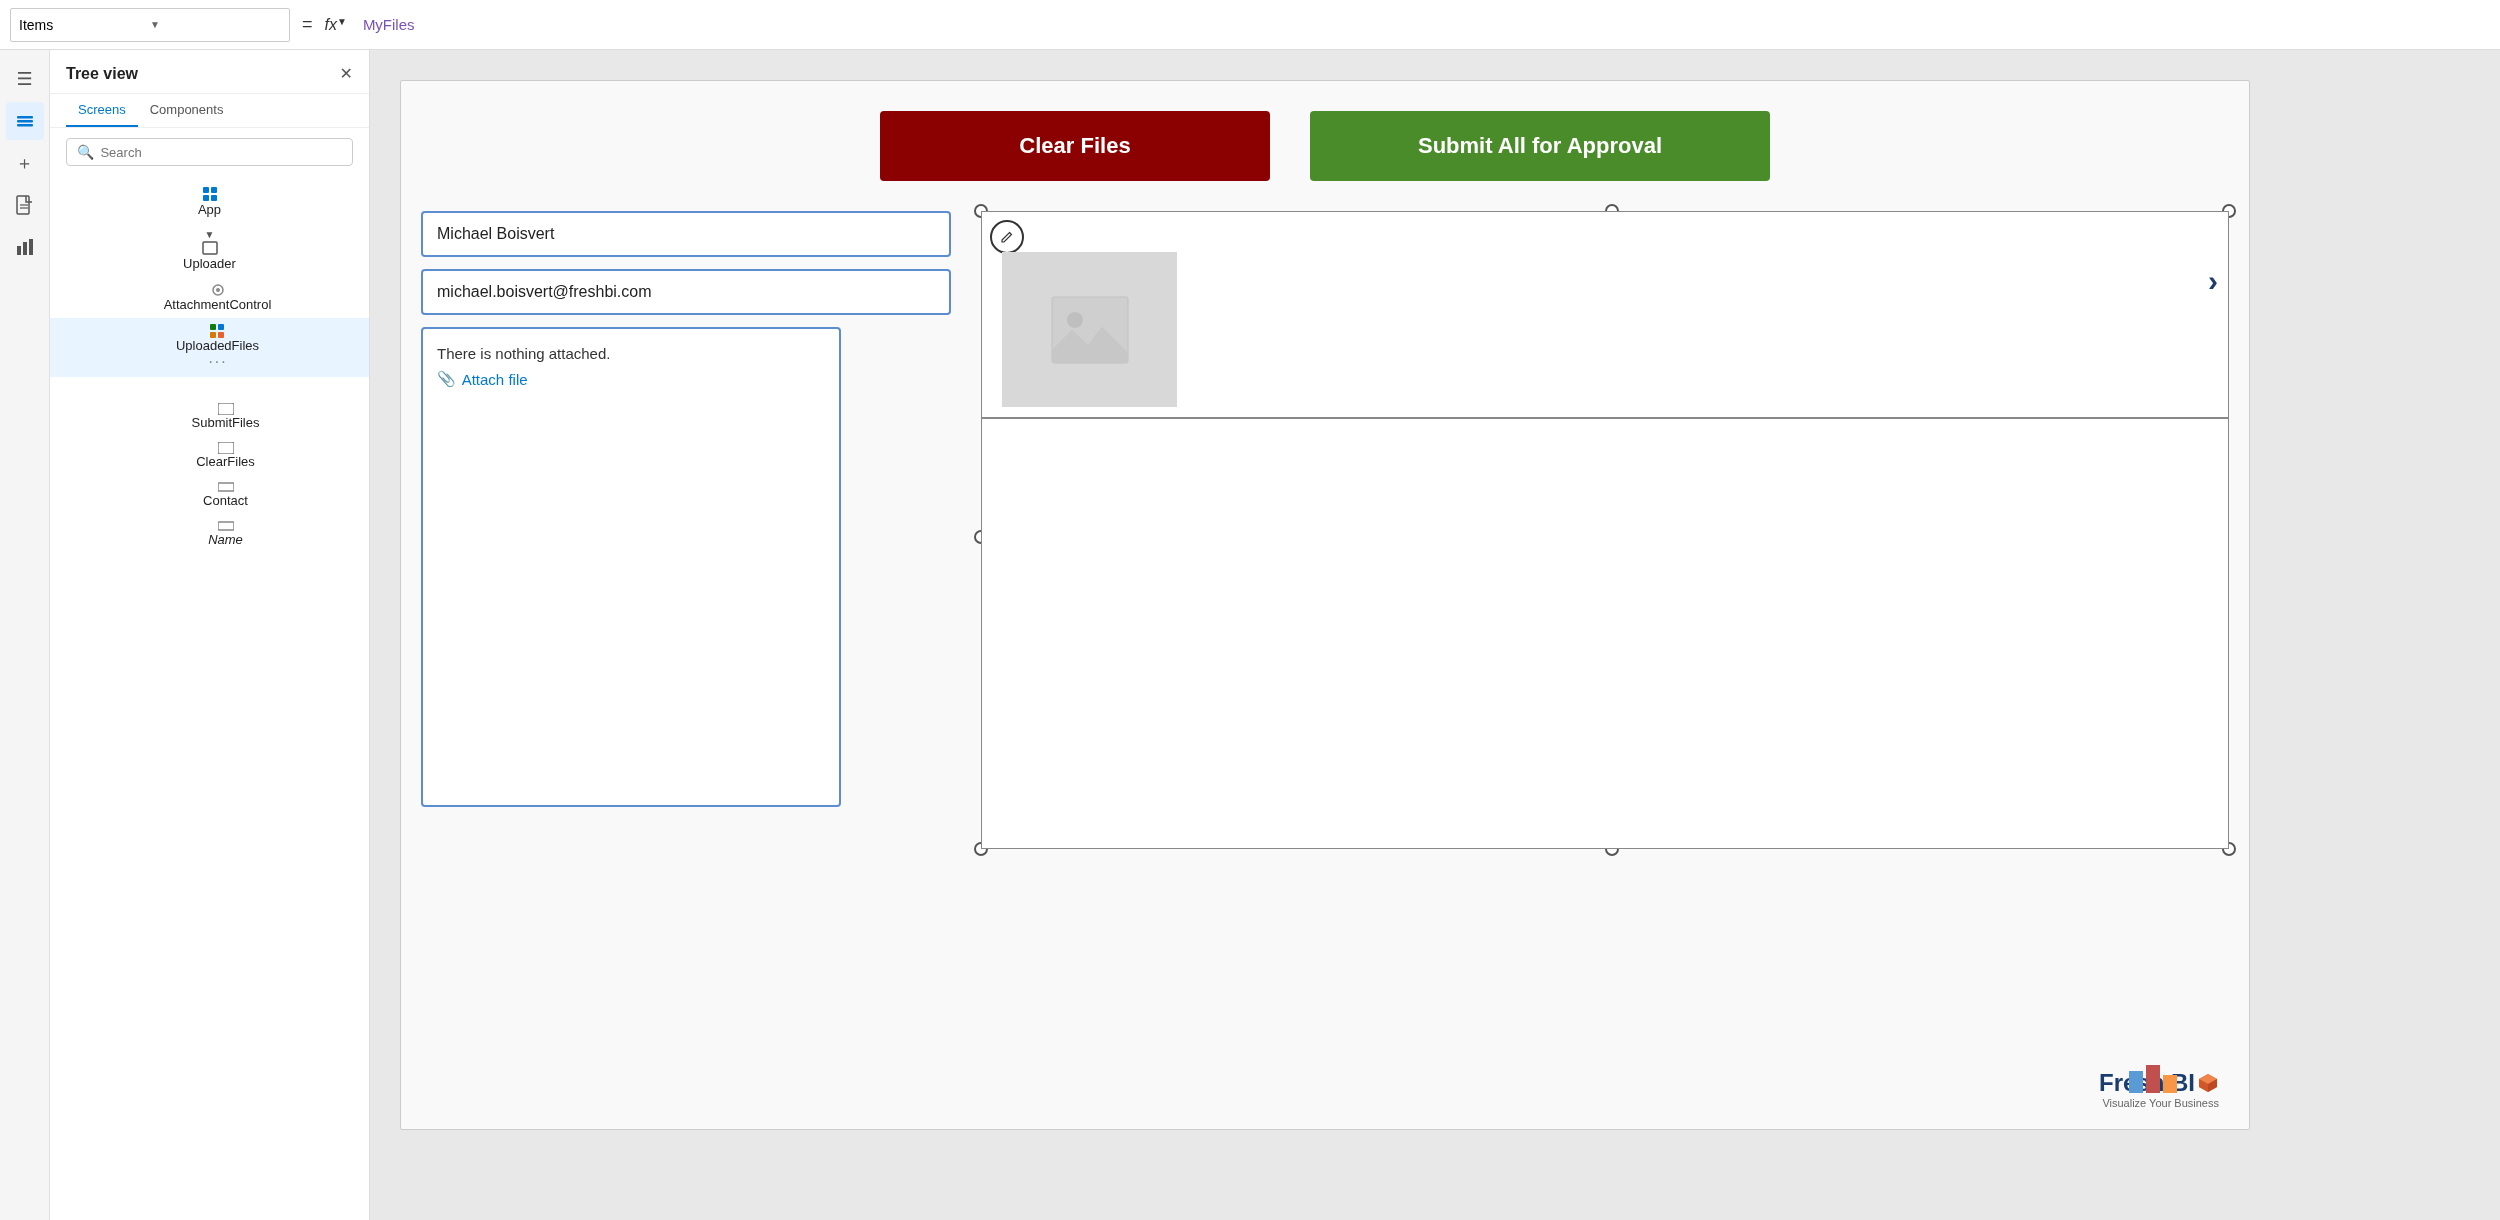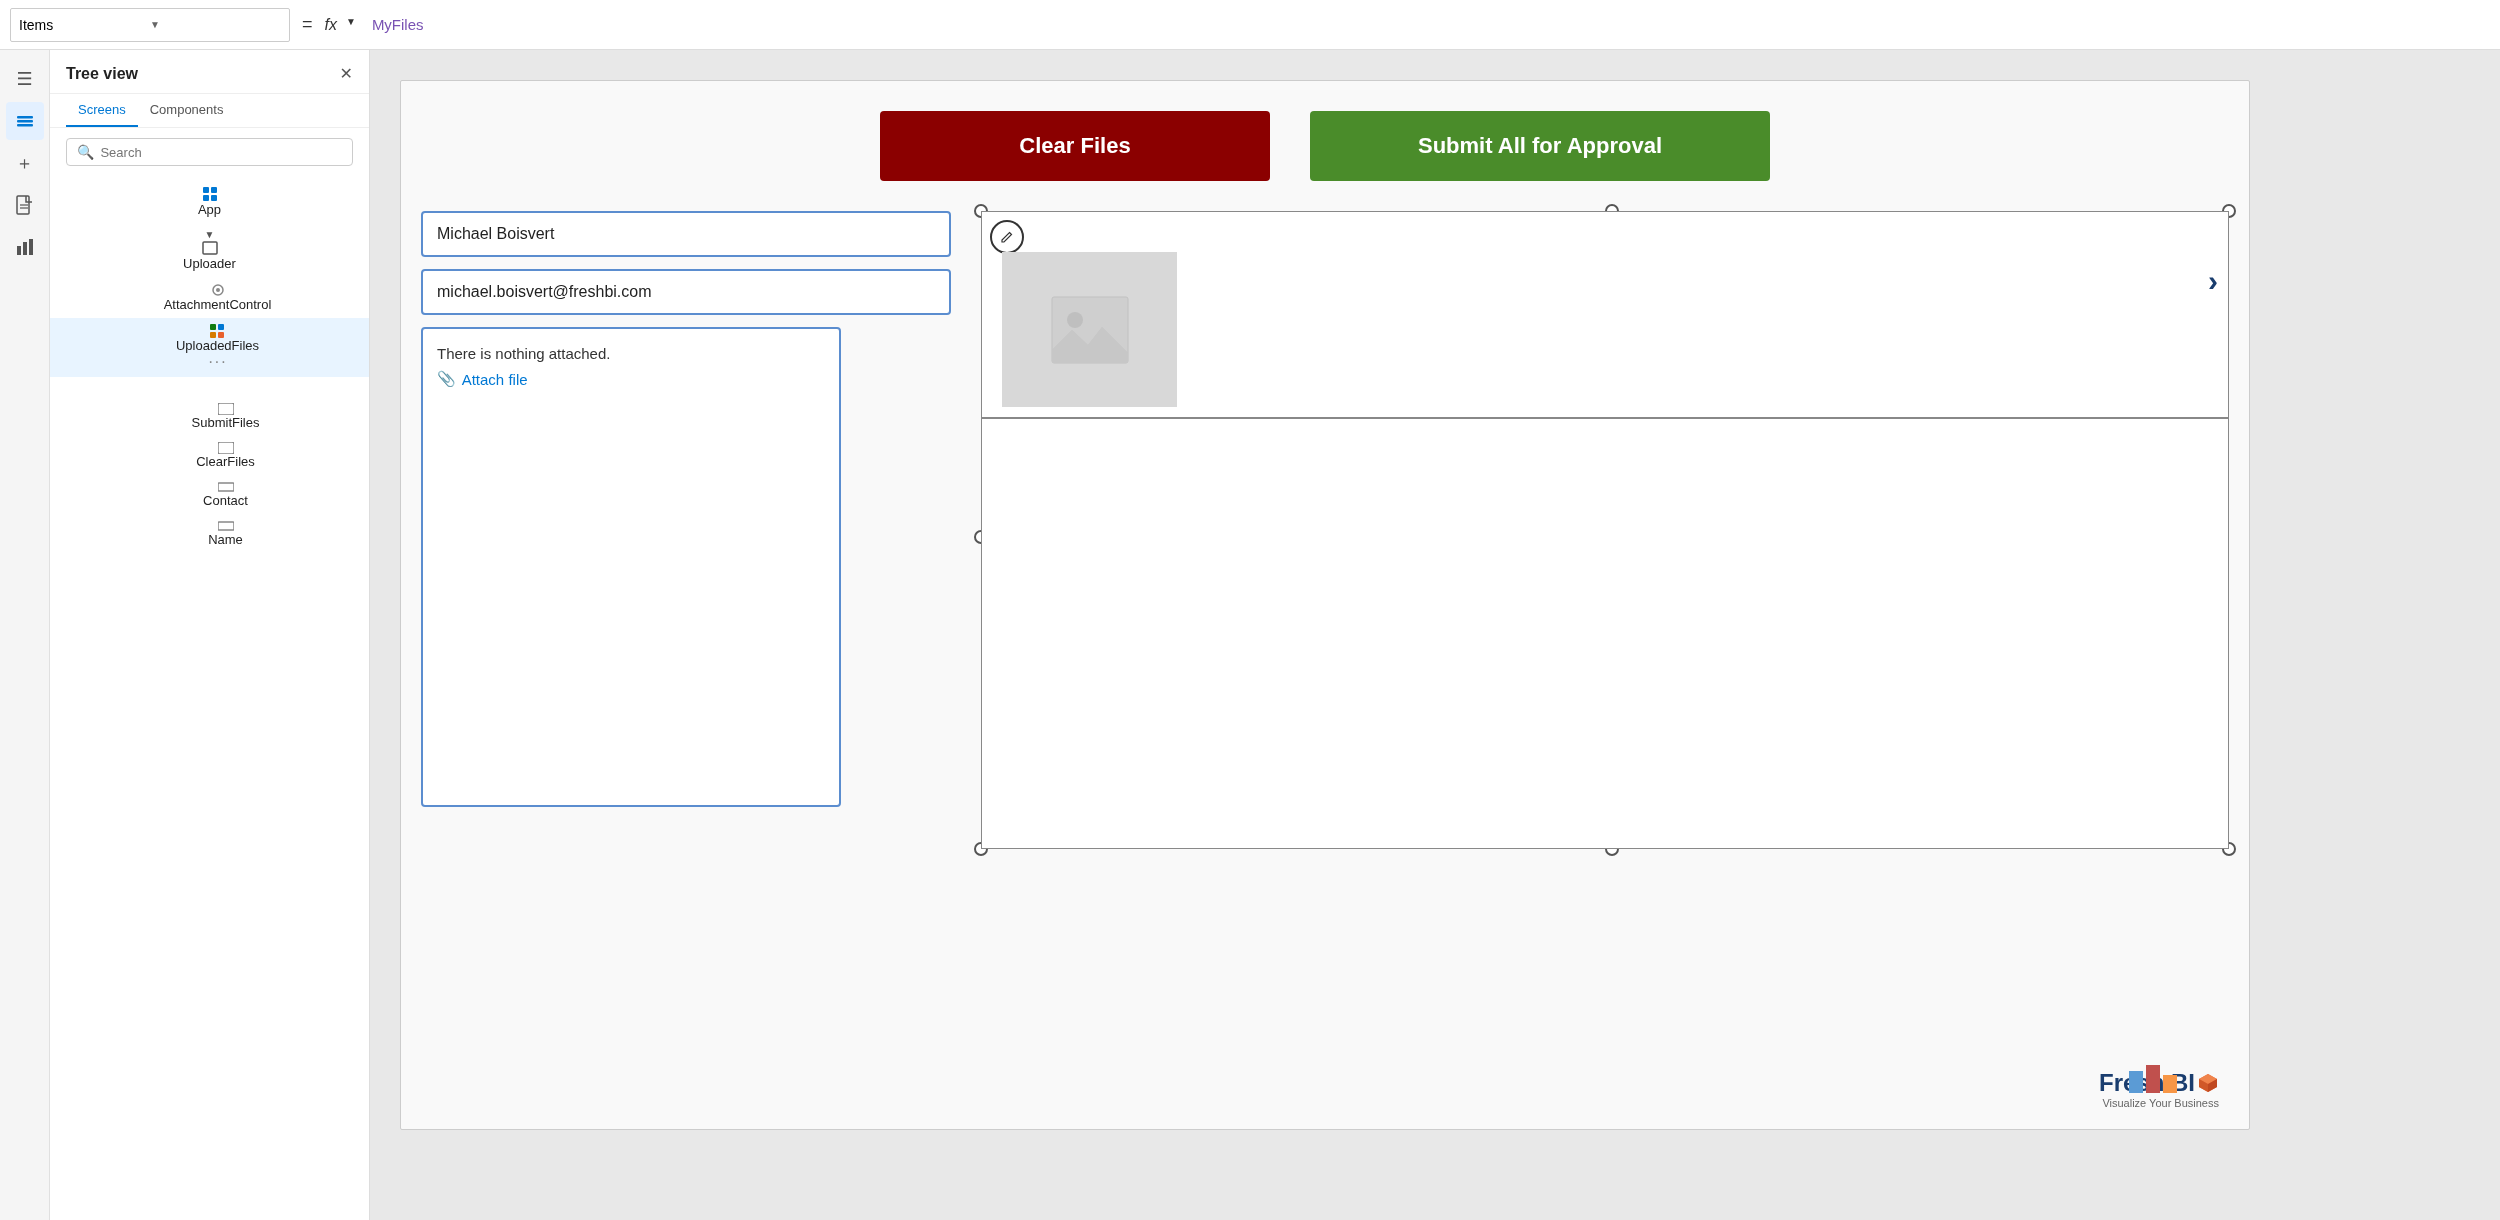--- a/index.html
+++ b/index.html
@@ -43,21 +43,21 @@
       font-size: 10px;
     }
     .top-bar-equals {
       color: #333;
       font-size: 18px;
       padding: 0 4px;
     }
     .top-bar-fx {
       display: flex;
       align-items: flex-start;
-      gap: 9px;
+      gap: 0;
       color: #333;
       font-style: italic;
       font-size: 16px;
     }
     .top-bar-fx .chevron-small {
       font-size: 10px;
       font-style: normal;
     }
     .top-bar-formula {
       color: #7952b3;
@@ -511,21 +511,21 @@
       </div>
 
       <div class="tree-item" style="padding-left: 48px;">
         <span class="tree-expand"></span>
         <svg width="16" height="12" viewBox="0 0 16 12">
             <rect x="0" y="2" width="16" height="8" rx="1" fill="none" stroke="#888" stroke-width="1.5"></rect>
           </svg>
         <span class="tree-item-label">Contact</span>
       </div>
 
-      <div class="tree-item" style="padding-left: 48px;">
+      <div class="tree-item" style="padding-left: 48px; font-style: italic;">
         <span class="tree-expand"></span>
         <svg width="16" height="12" viewBox="0 0 16 12">
             <rect x="0" y="2" width="16" height="8" rx="1" fill="none" stroke="#888" stroke-width="1.5"></rect>
           </svg>
         <span class="tree-item-label">Name</span>
       </div>
 
     </div>
   </div>
 

